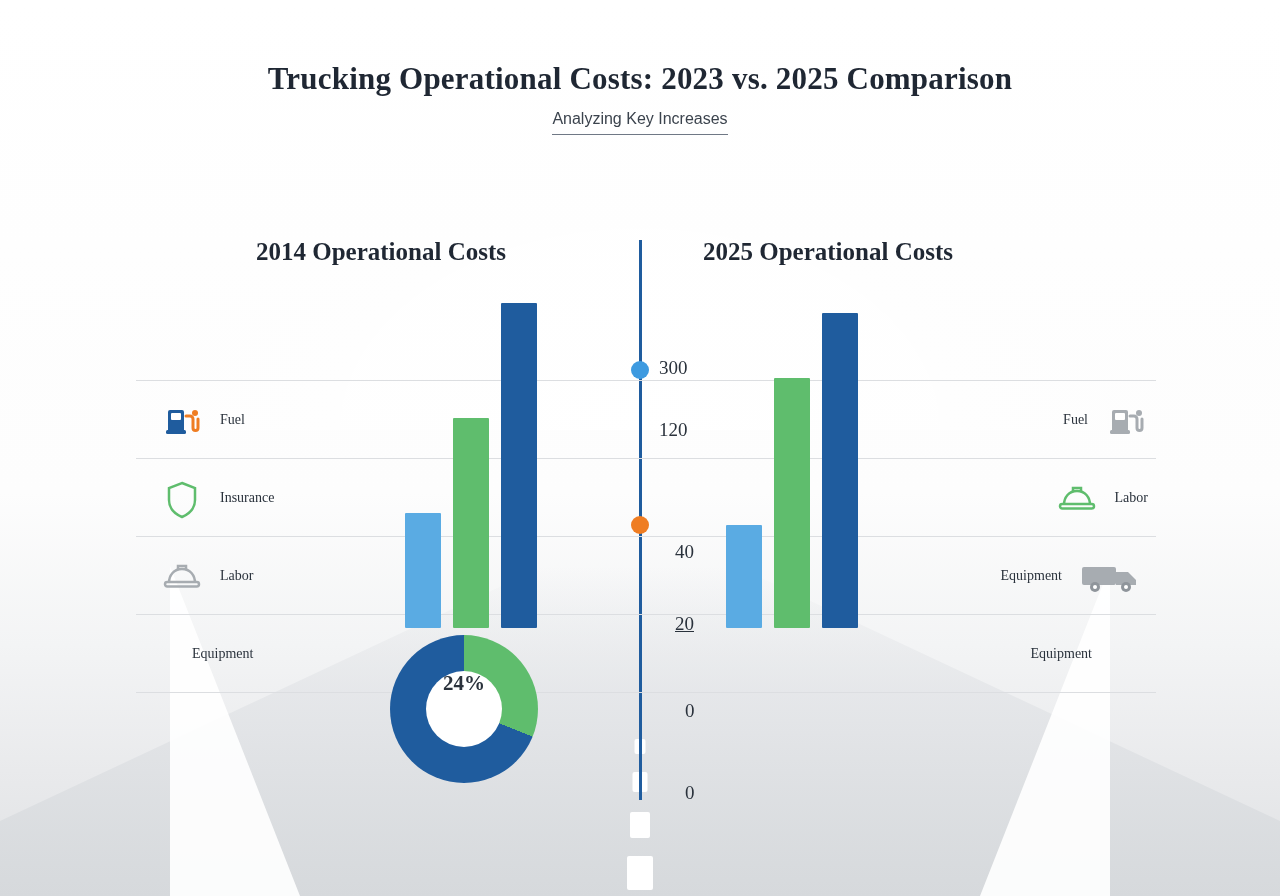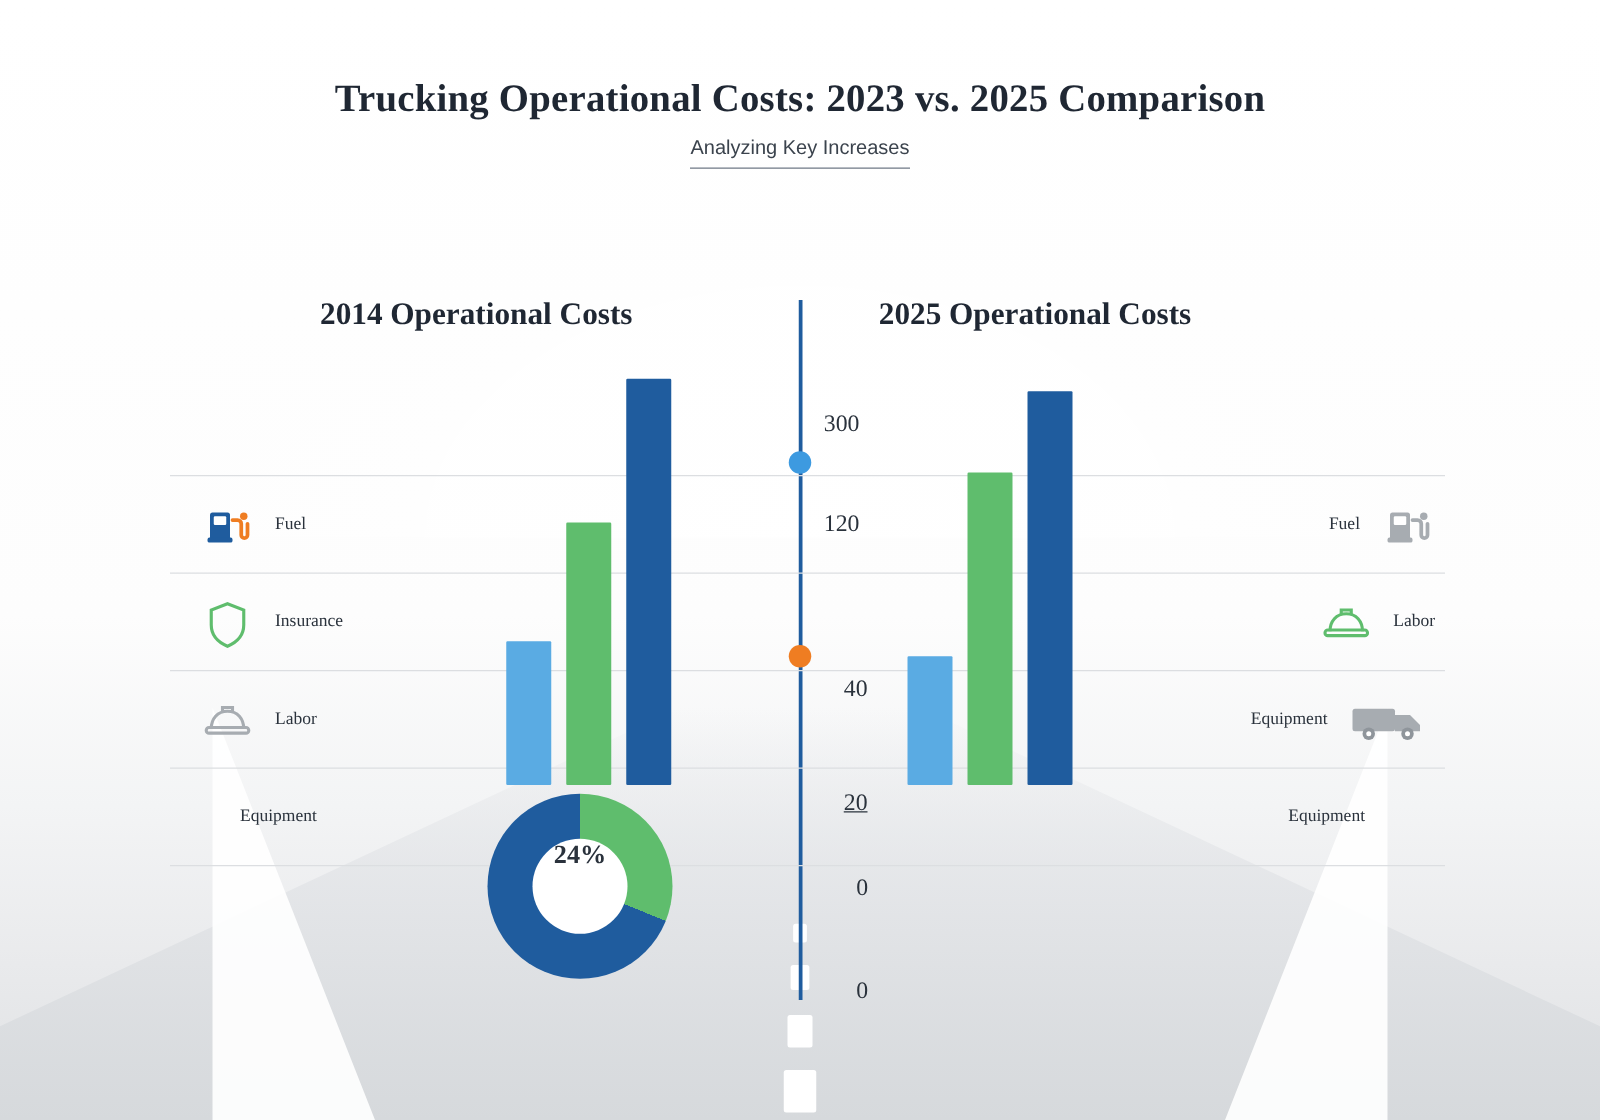--- a/index.html
+++ b/index.html
@@ -230,24 +230,24 @@
     <div class="subtitle">Analyzing Key Increases</div>
   </div>
 
   <div class="panel-title left">2014 Operational Costs</div>
   <div class="panel-title right">2025 Operational Costs</div>
 
   <div class="divider"></div>
   <div class="dot blue"></div>
   <div class="dot orange"></div>
 
-  <div class="axis-label" style="left:659px;top:329px;">300</div>
-  <div class="axis-label" style="left:659px;top:409px;text-align:center;">120</div>
+  <div class="axis-label" style="left:659px;top:357px;">300</div>
+  <div class="axis-label" style="left:659px;top:419px;text-align:center;">120</div>
   <div class="axis-label" style="left:675px;top:541px;">40</div>
-  <div class="axis-label" style="left:675px;top:632px;text-decoration:underline;">20</div>
+  <div class="axis-label" style="left:675px;top:613px;text-decoration:underline;">20</div>
   <div class="axis-label" style="left:685px;top:700px;">0</div>
   <div class="axis-label" style="left:685px;top:782px;">0</div>
 
   <div class="rows">
 
     <div class="row">
       <div class="row-left">
         <span class="icon">
           <svg viewBox="0 0 44 44" width="44" height="44">
             <rect x="8" y="12" width="16" height="22" rx="2" fill="#1f5c9e"></rect>

